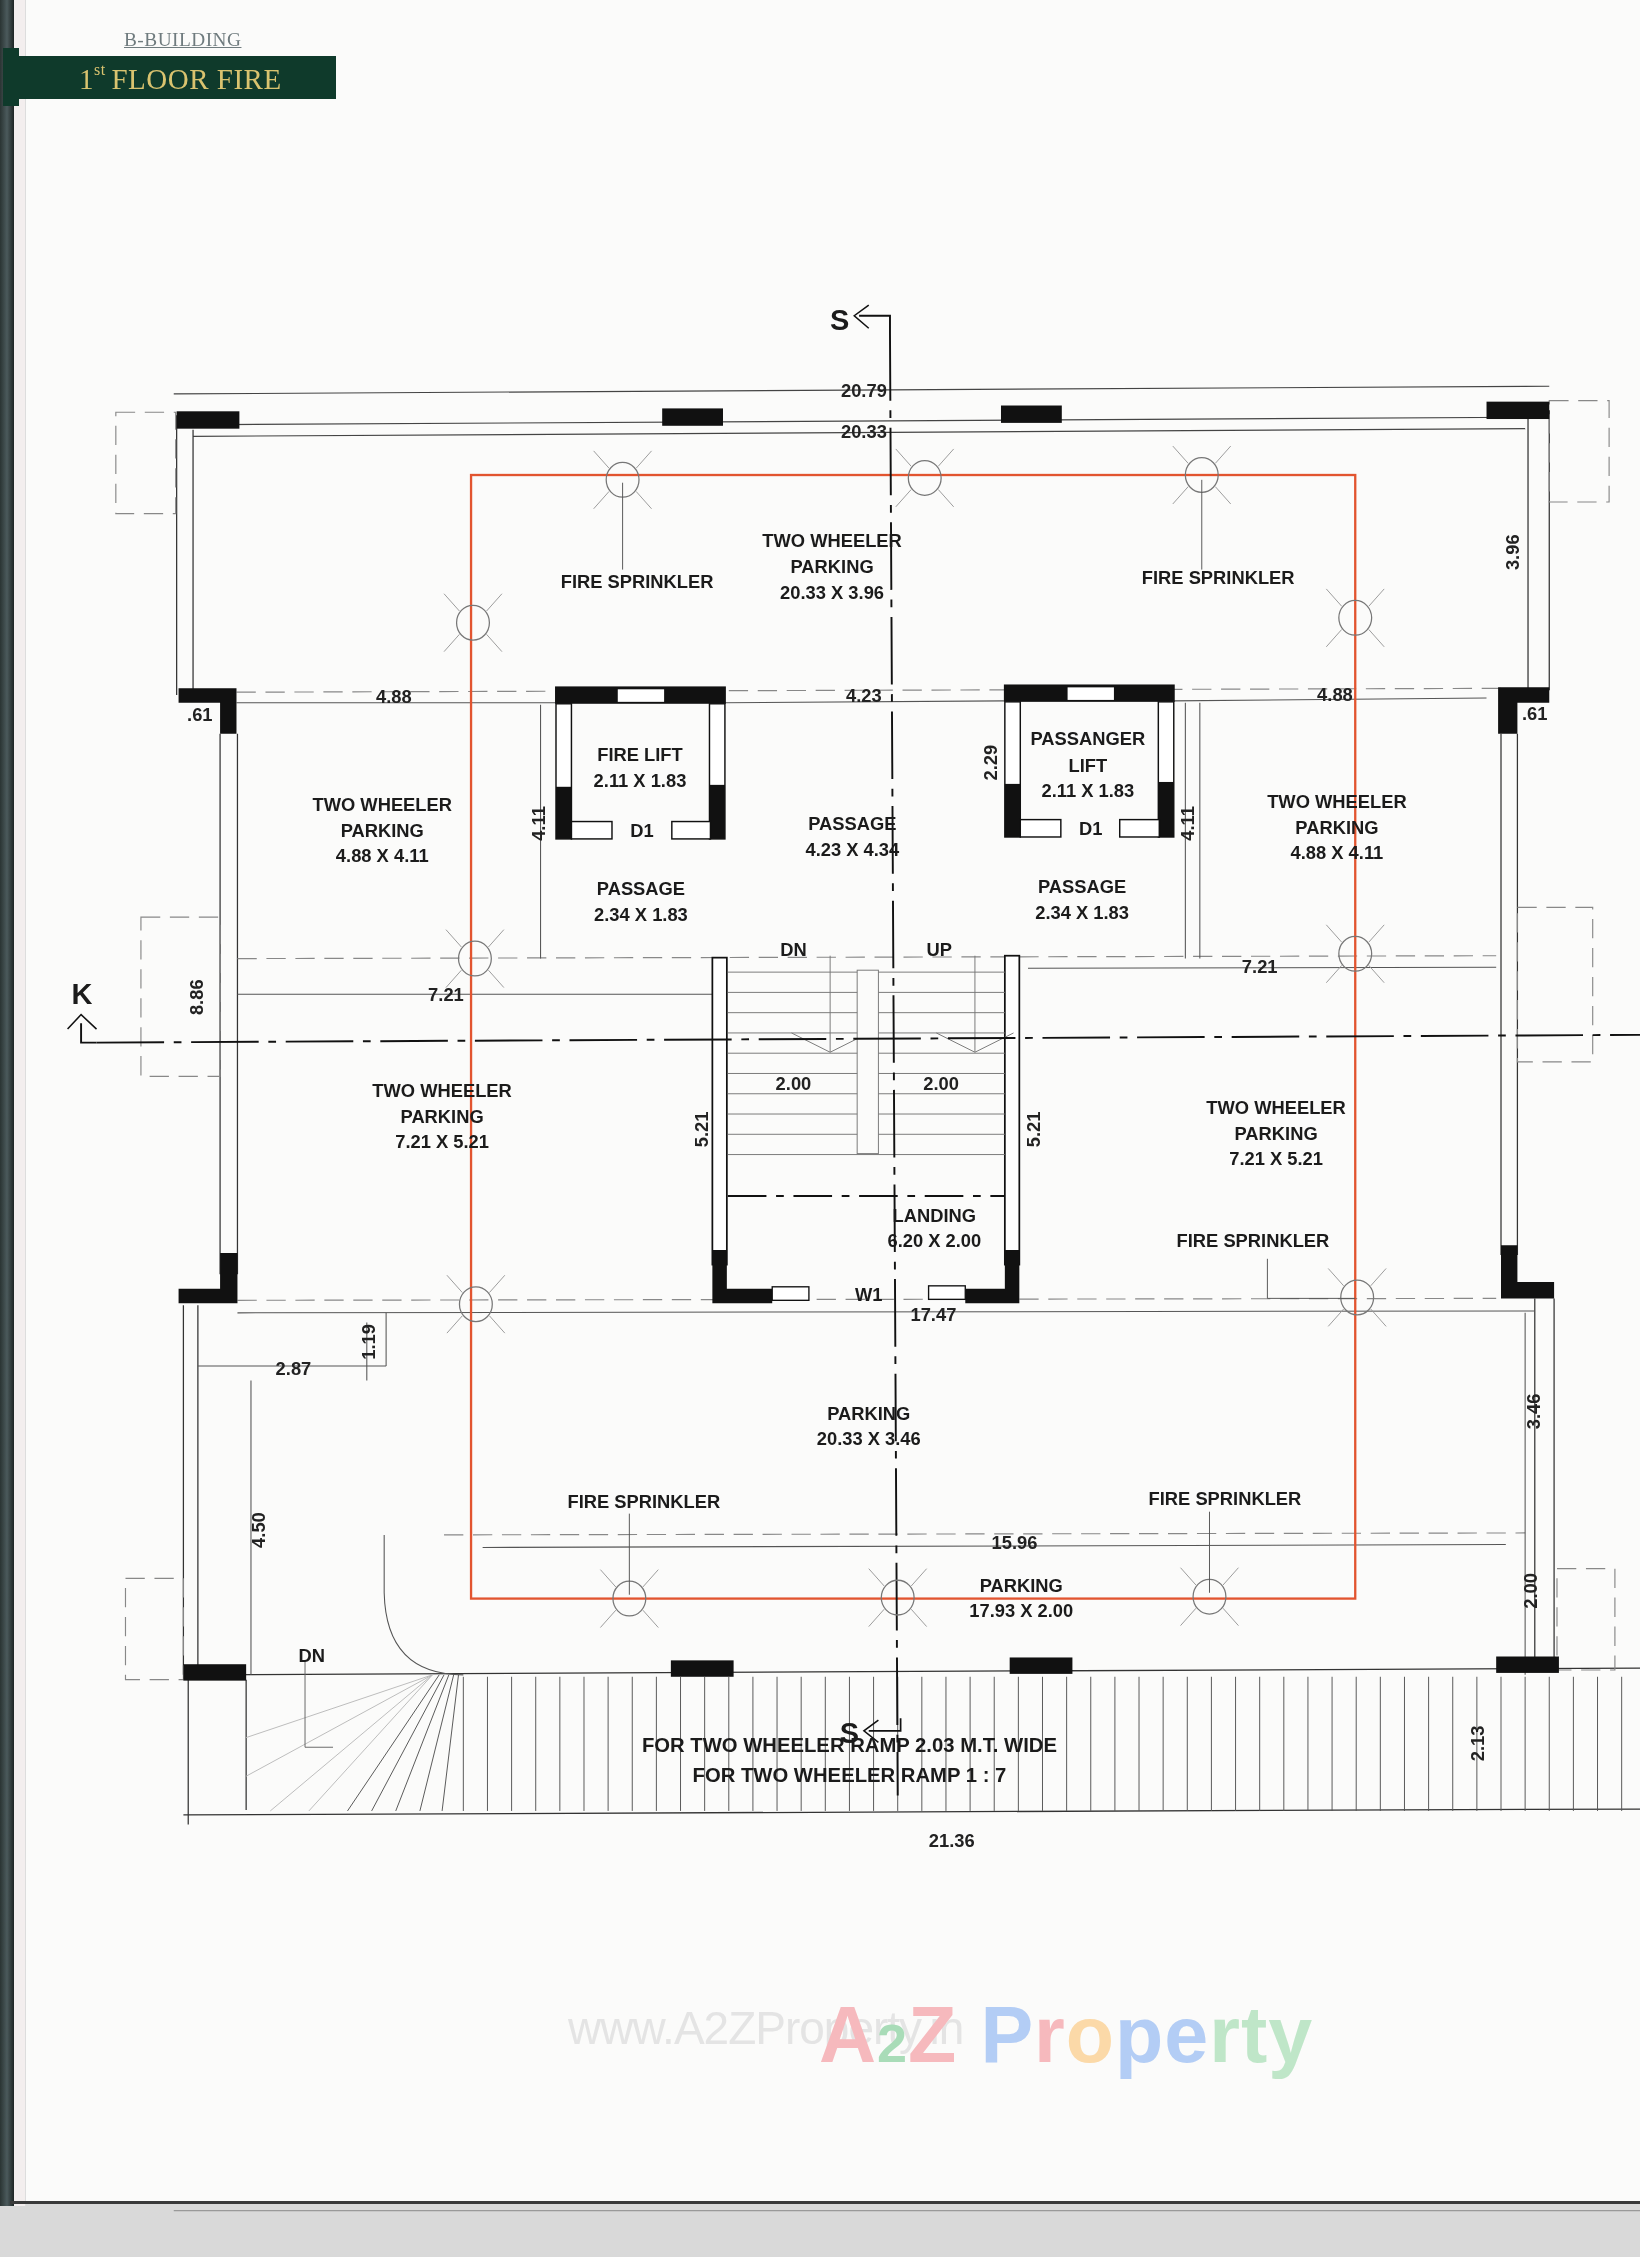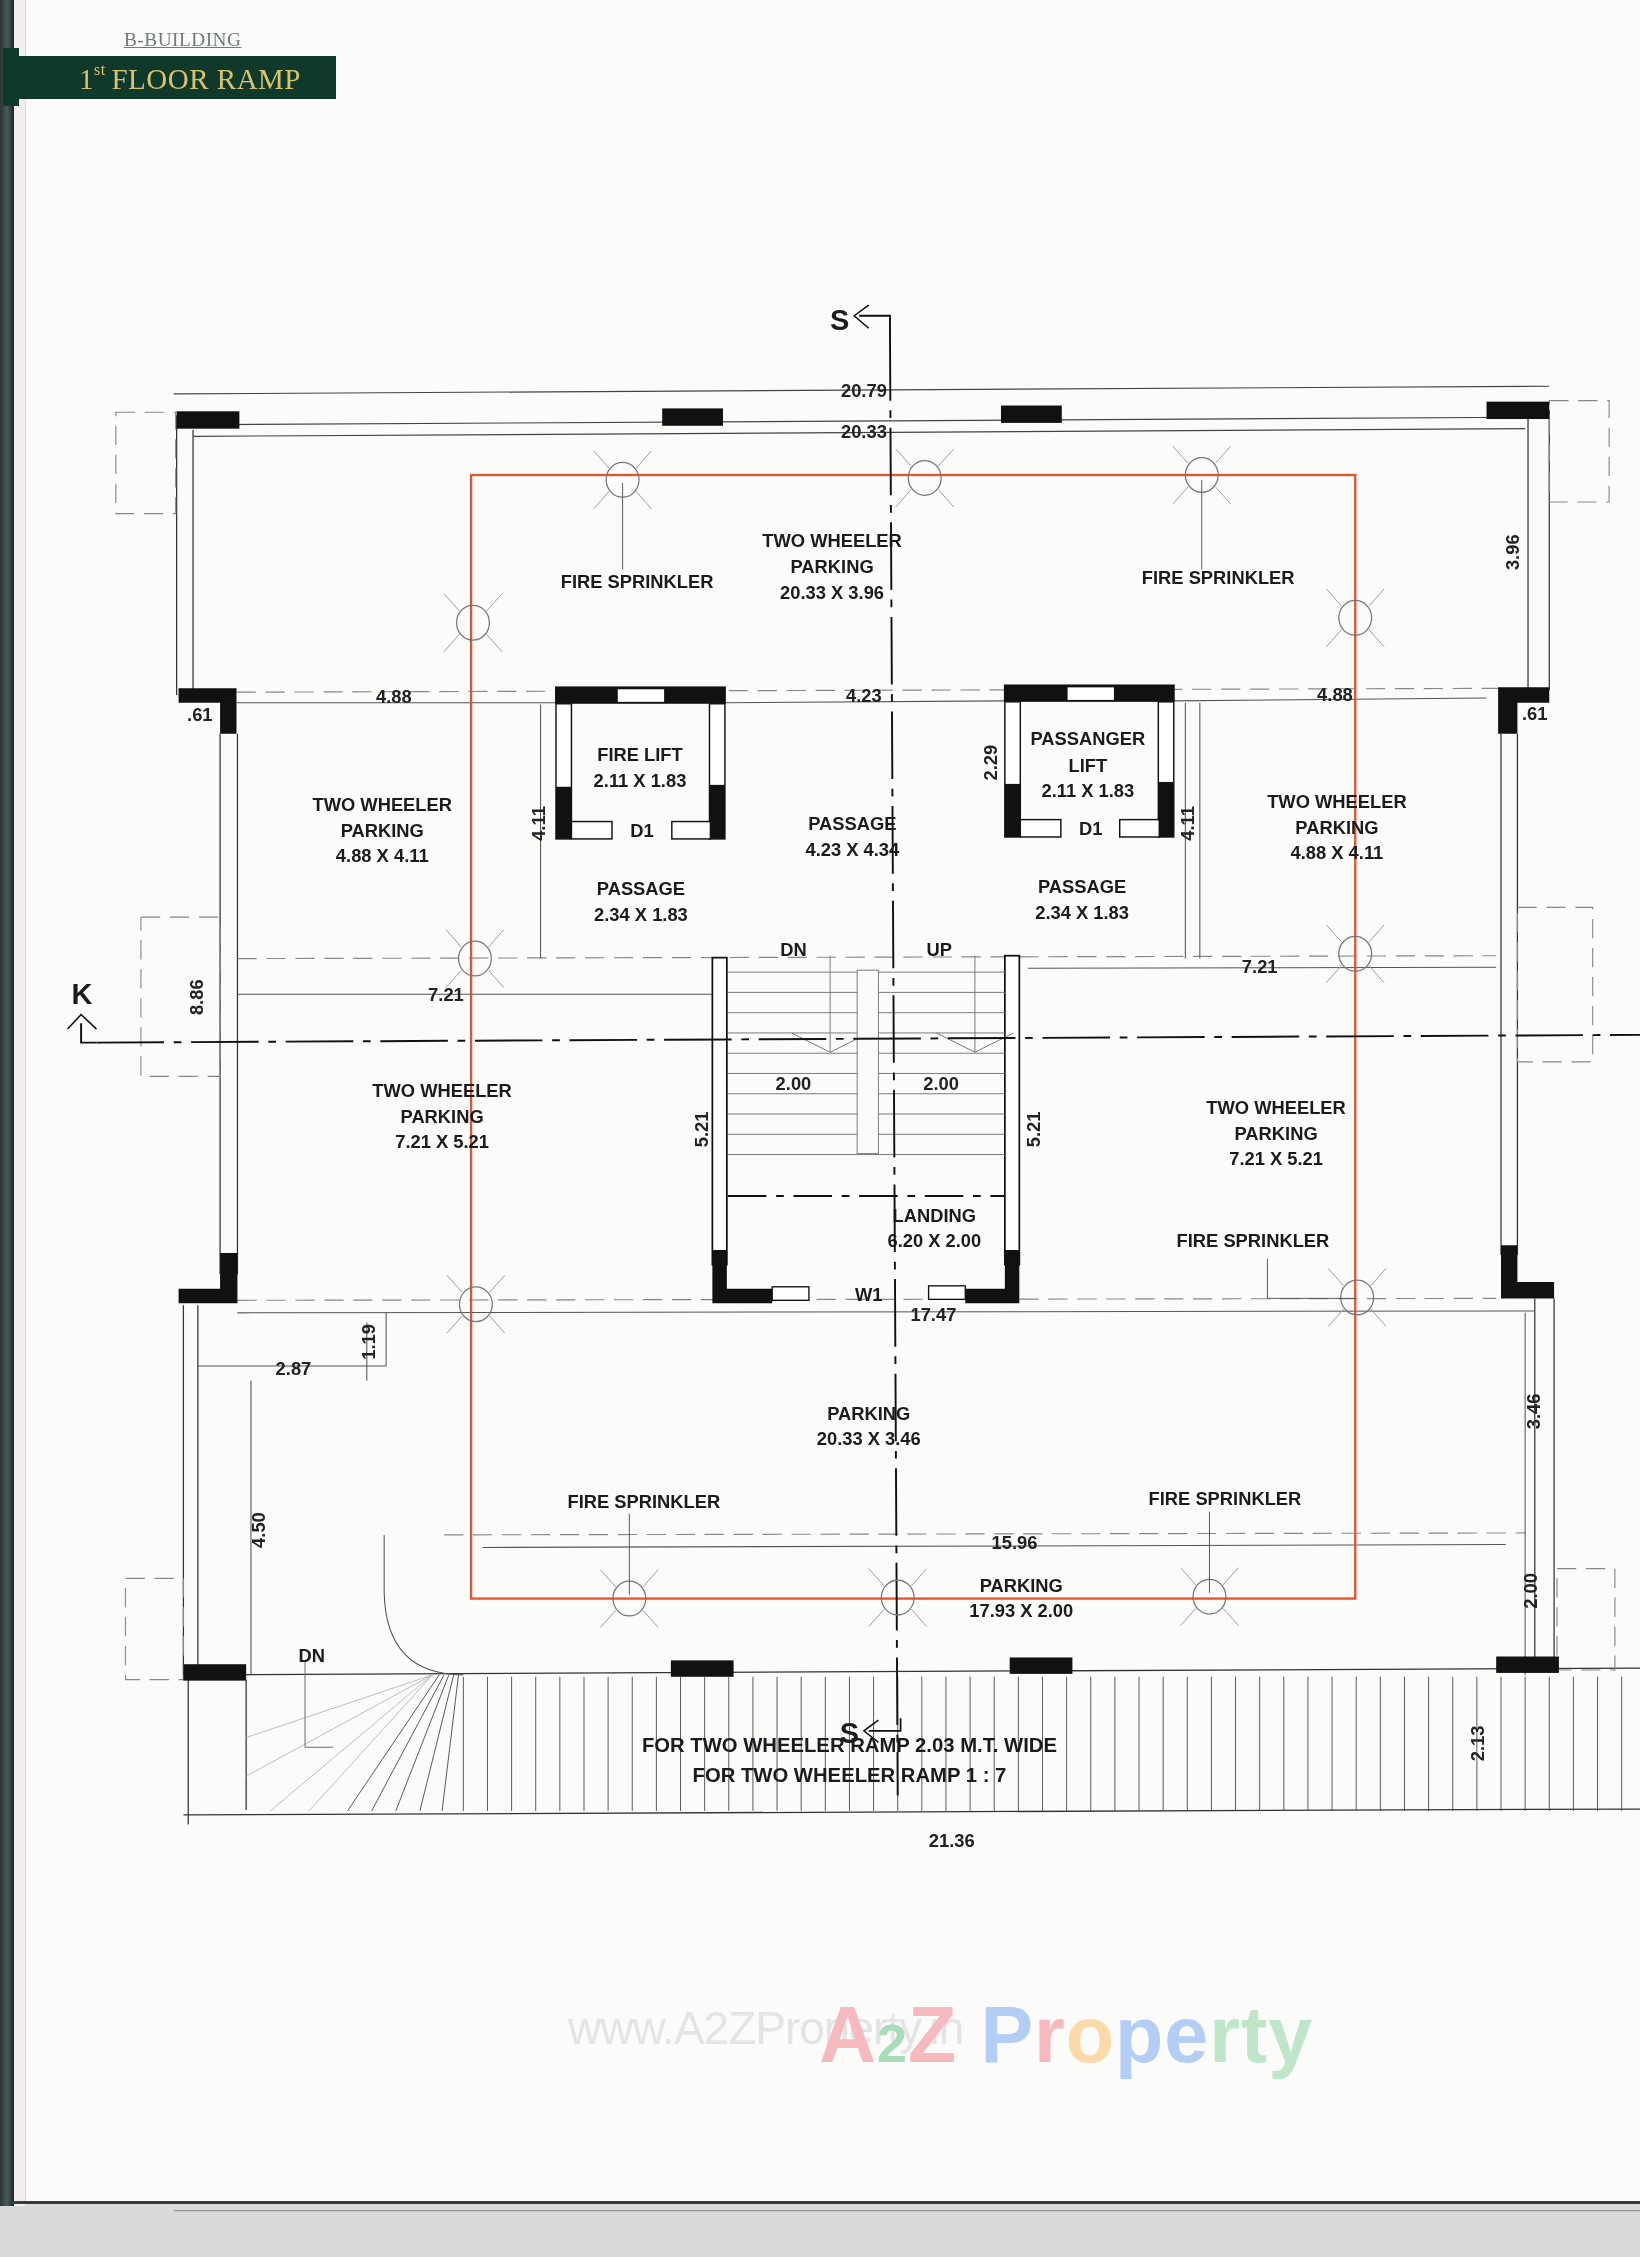--- a/index.html
+++ b/index.html
@@ -24,21 +24,21 @@
 <body>
 
 <div class="page"></div>
 <div class="spine"></div>
 <div class="spine-edge"></div>
 <div class="bottom-edge"></div>
 
 <div class="header-sub">B-BUILDING</div>
 <div class="banner-tab"></div>
 <div class="banner"></div>
-<div class="banner-text"><span>1</span><sup>st</sup><span>FLOOR RAMP</span></div>
+<div class="banner-text"><span>1</span><sup>st</sup><span>FLOOR FIRE</span></div>
 
 <svg class="plan" width="1640" height="2257" viewBox="0 0 1699 2338">
   <defs>
     <g id="spr">
       <ellipse cx="0" cy="0" rx="17" ry="18" fill="none" stroke="#777" stroke-width="1.3"></ellipse>
       <line x1="-30" y1="-30" x2="-14" y2="-12" stroke="#999" stroke-width="1"></line>
       <line x1="30" y1="-30" x2="14" y2="-12" stroke="#999" stroke-width="1"></line>
       <line x1="-30" y1="30" x2="-14" y2="12" stroke="#999" stroke-width="1"></line>
       <line x1="30" y1="30" x2="14" y2="12" stroke="#999" stroke-width="1"></line>
     </g>

